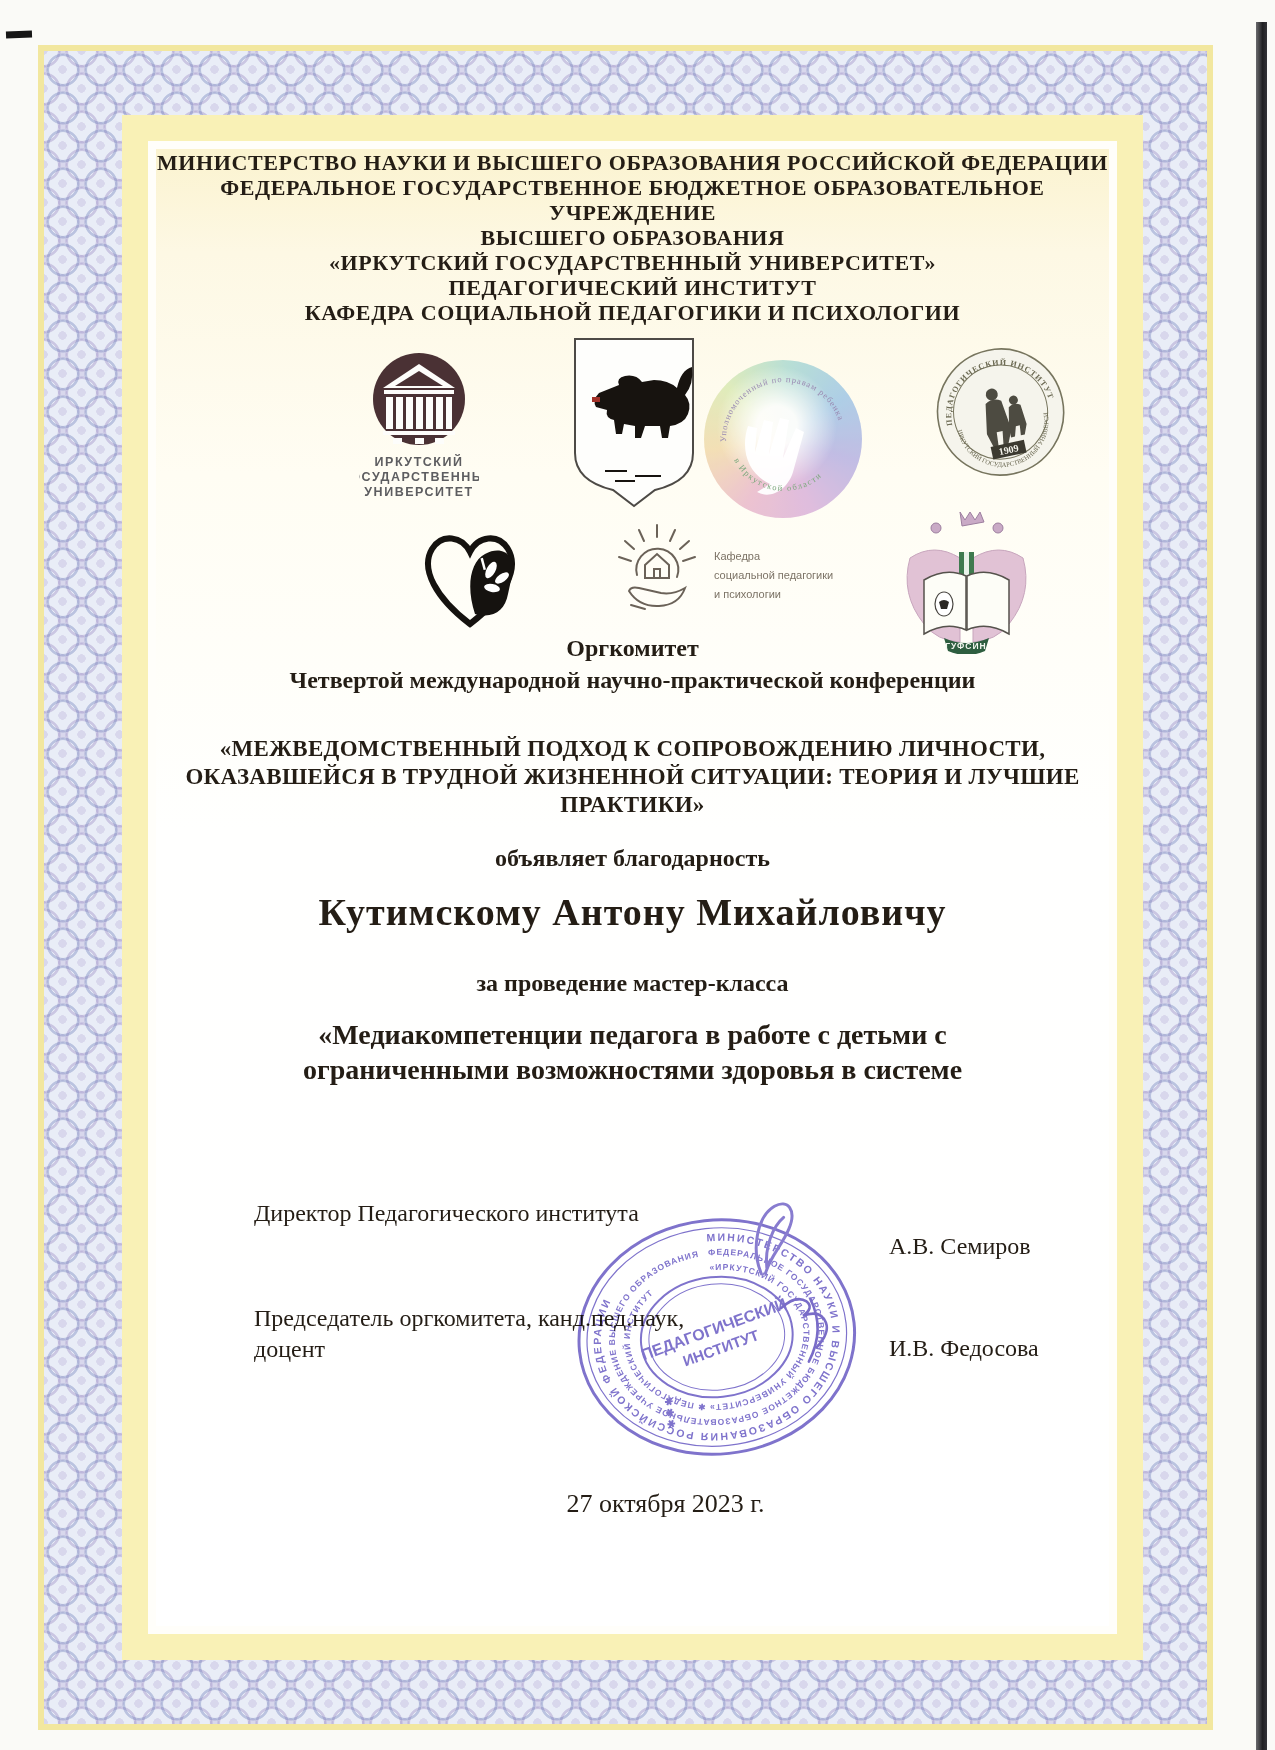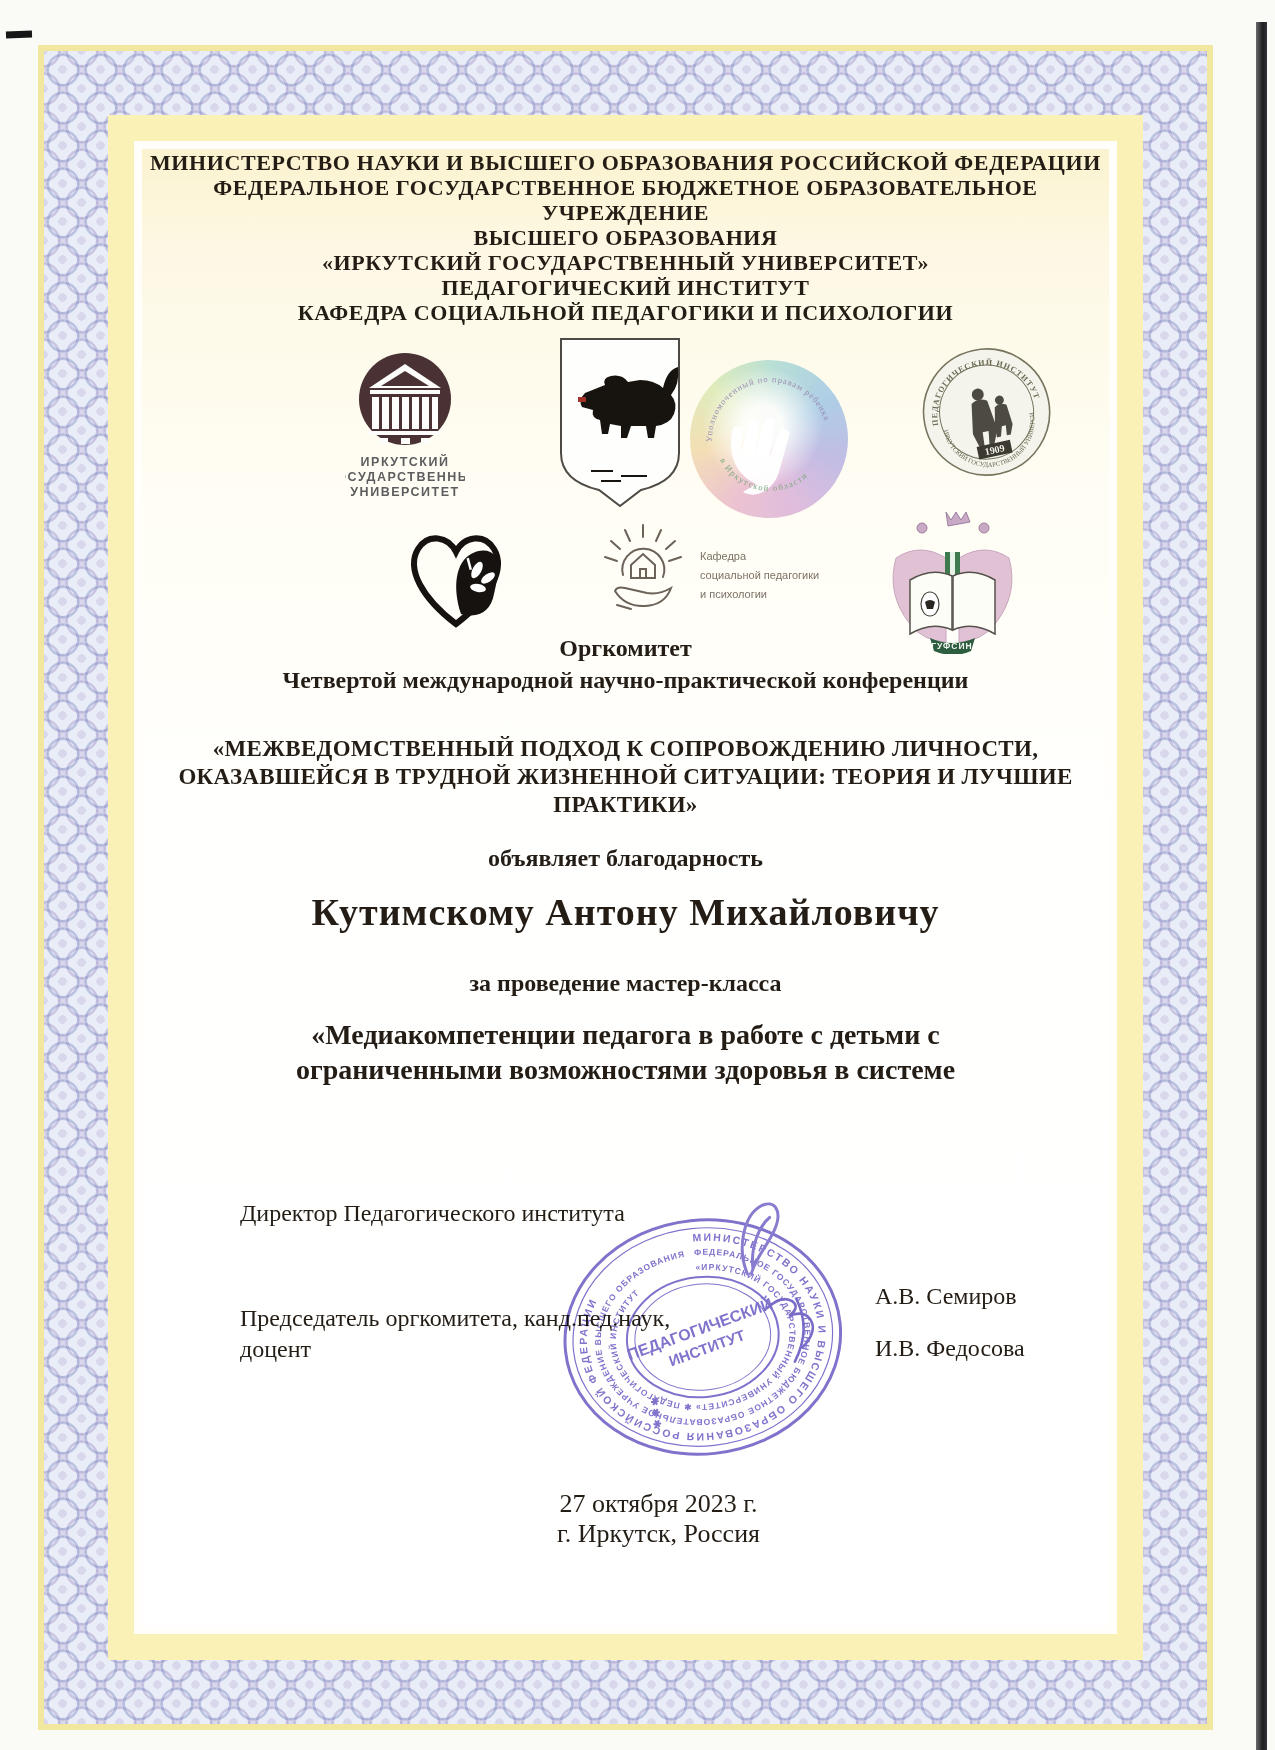--- a/index.html
+++ b/index.html
@@ -11,21 +11,21 @@
   
   .frame-outer{position:absolute; left:38px; top:45px; right:62px; bottom:20px; background:#f2e79f;}
   .frame-guilloche{
     position:absolute; inset:6px;
     background:
       radial-gradient(circle, rgba(111,126,186,0) 50%, rgba(111,126,186,.38) 53% 60%, rgba(111,126,186,0) 63%) 0 0/38px 38px,
       radial-gradient(circle, rgba(111,126,186,0) 50%, rgba(130,110,180,.30) 53% 60%, rgba(130,110,180,0) 63%) 19px 19px/38px 38px,
       radial-gradient(circle, rgba(150,125,190,.20) 0 30%, rgba(150,125,190,0) 33%) 9px 9px/19px 19px,
       #e9edf7;
   }
-  .frame-yellow-band{position:absolute; inset:64px; background:#f9f1b6;}
+  .frame-yellow-band{position:absolute; inset:64px; background:#f9f1b6;margin-left:14px;}
   .frame-white-gap{position:absolute; inset:26px; background:#fffefa;}
   .content{
     position:absolute; inset:8px;
     background:linear-gradient(180deg,#fbf3cf 0%,#fdf8e4 7%,#fffdf3 22%,#fffffe 46%,#ffffff 100%);
   }
   
   .cline{position:absolute; left:0; right:0; text-align:center;}
   .hdr{font-weight:bold; font-size:22px; line-height:25px; letter-spacing:.6px;}
   .mid{font-weight:bold; font-size:24px;}
   .conf{font-weight:bold; font-size:23px; line-height:28px; letter-spacing:.3px;}
@@ -221,21 +221,21 @@
             <div class="cline mid" style="top:696px">объявляет благодарность</div>
             <div class="cline name" style="top:741px">Кутимскому Антону Михайловичу</div>
             <div class="cline mid" style="top:821px">за проведение мастер-класса</div>
 
             <div class="cline mc" style="top:868px">«Медиакомпетенции педагога в работе с детьми с</div>
             <div class="cline mc" style="top:903px">ограниченными возможностями здоровья в системе</div>
 
             <div class="sig" style="left:98px; top:1049px">
               <div>Директор Педагогического института</div>
             </div>
-            <div class="sig" style="left:733px; top:1132px">А.В. Семиров</div>
+            <div class="sig" style="left:733px; top:1082px">А.В. Семиров</div>
 
             <div class="sig" style="left:98px; top:1154px">
               <div>Председатель оргкомитета, канд.пед.наук,</div>
               <div>доцент</div>
             </div>
             <div class="sig" style="left:733px; top:1184px">И.В. Федосова</div>
 
             <div class="stamp" style="left:406px; top:1038px">
               <svg width="310" height="300" viewBox="0 0 310 300">
                 <defs>
@@ -272,21 +272,20 @@
                 </g>
 
                 <g stroke="#6a5cc2" stroke-width="2.6" fill="none" stroke-linecap="round">
                   <path d="M222,128 q16,-12 26,-4 q7,7 -5,14 q18,-5 22,9 q3,11 -12,24"></path>
                   <path d="M252,122 q12,32 -8,62"></path>
                 </g>
               </svg>
             </div>
 
             <div class="cline datefield" style="top:1340px; transform:translateX(33px)">27 октября 2023 г.</div>
-            <div class="cline datefield" style="top:1370px; transform:translateX(33px)">г. Иркутск, Россия</div>
 
           </div>
         </div>
       </div>
     </div>
   </div>
 
   <div class="scan-dash"></div>
   <div class="scan-edge"></div>
 

